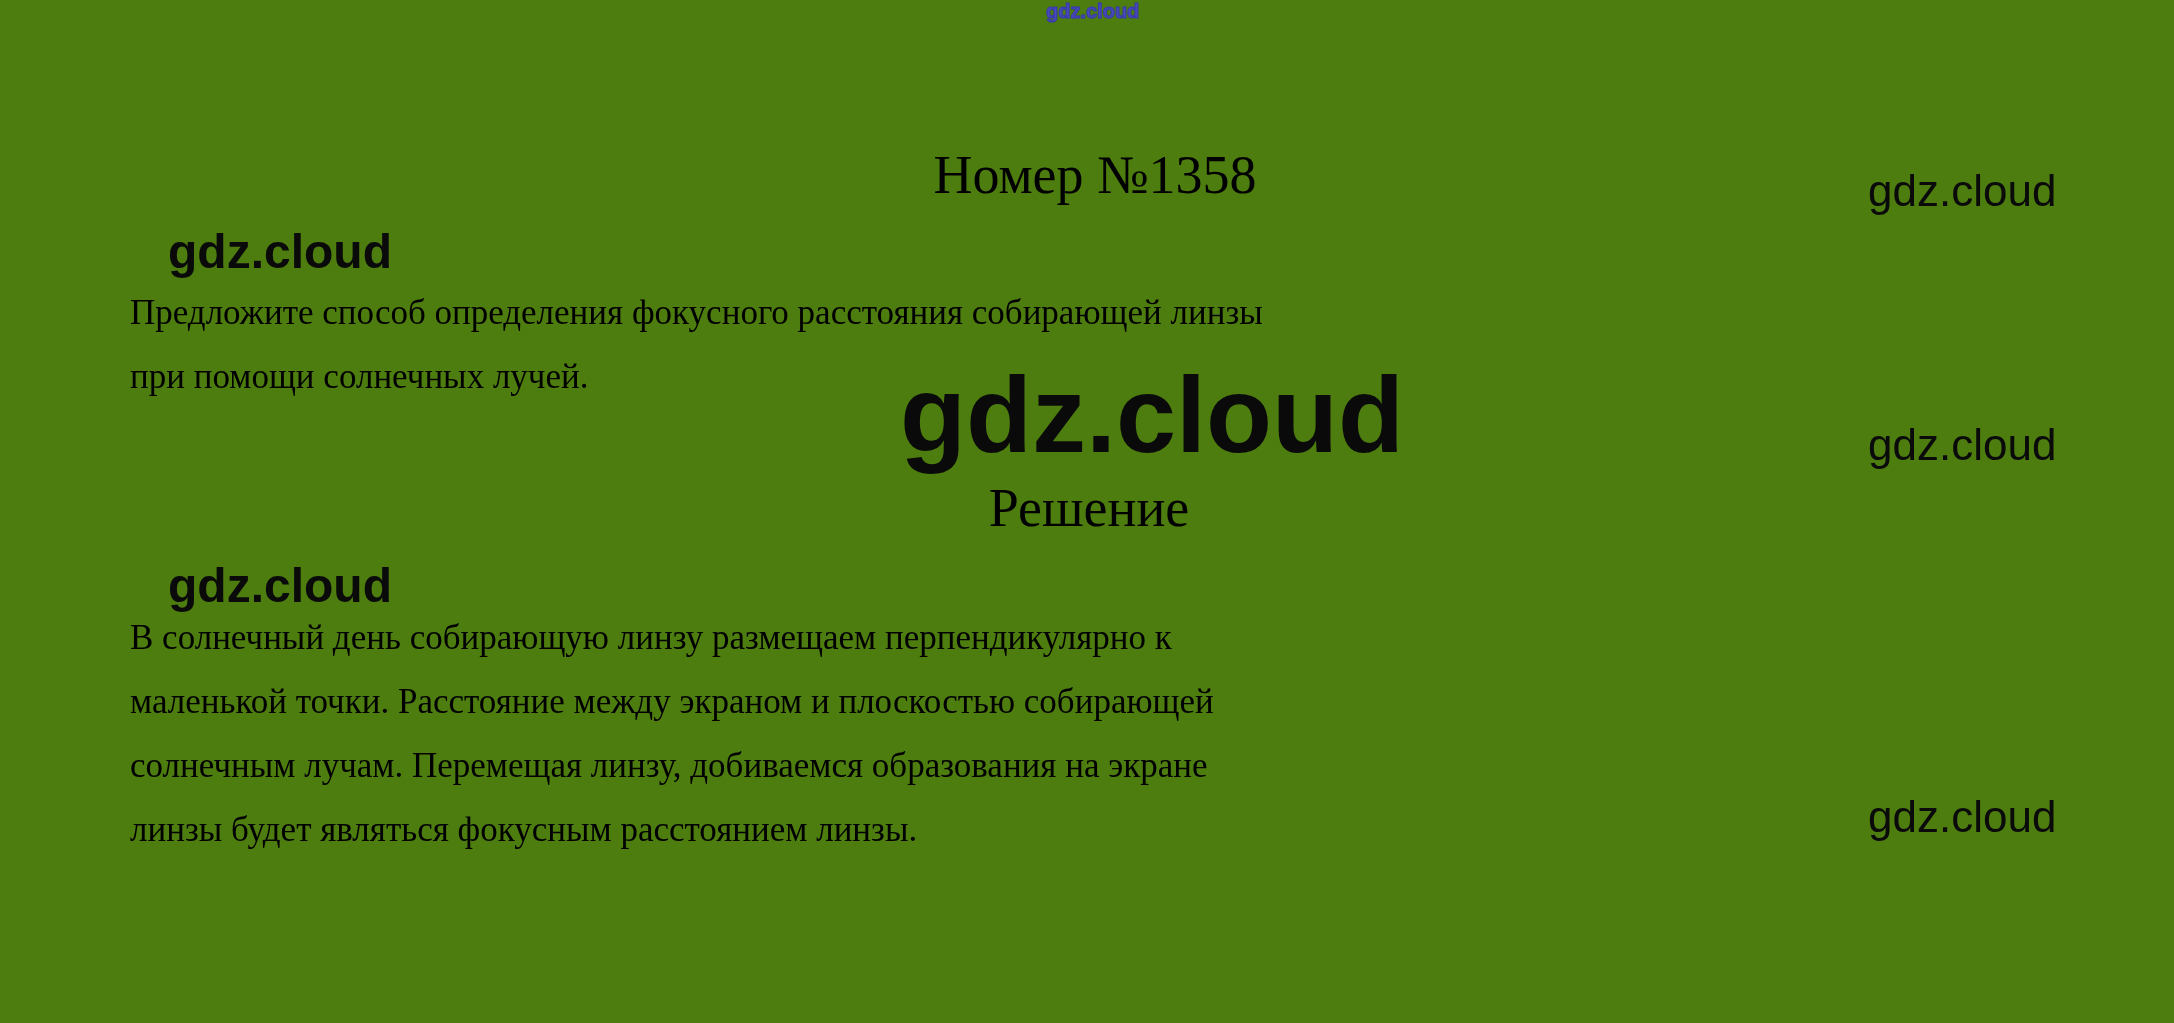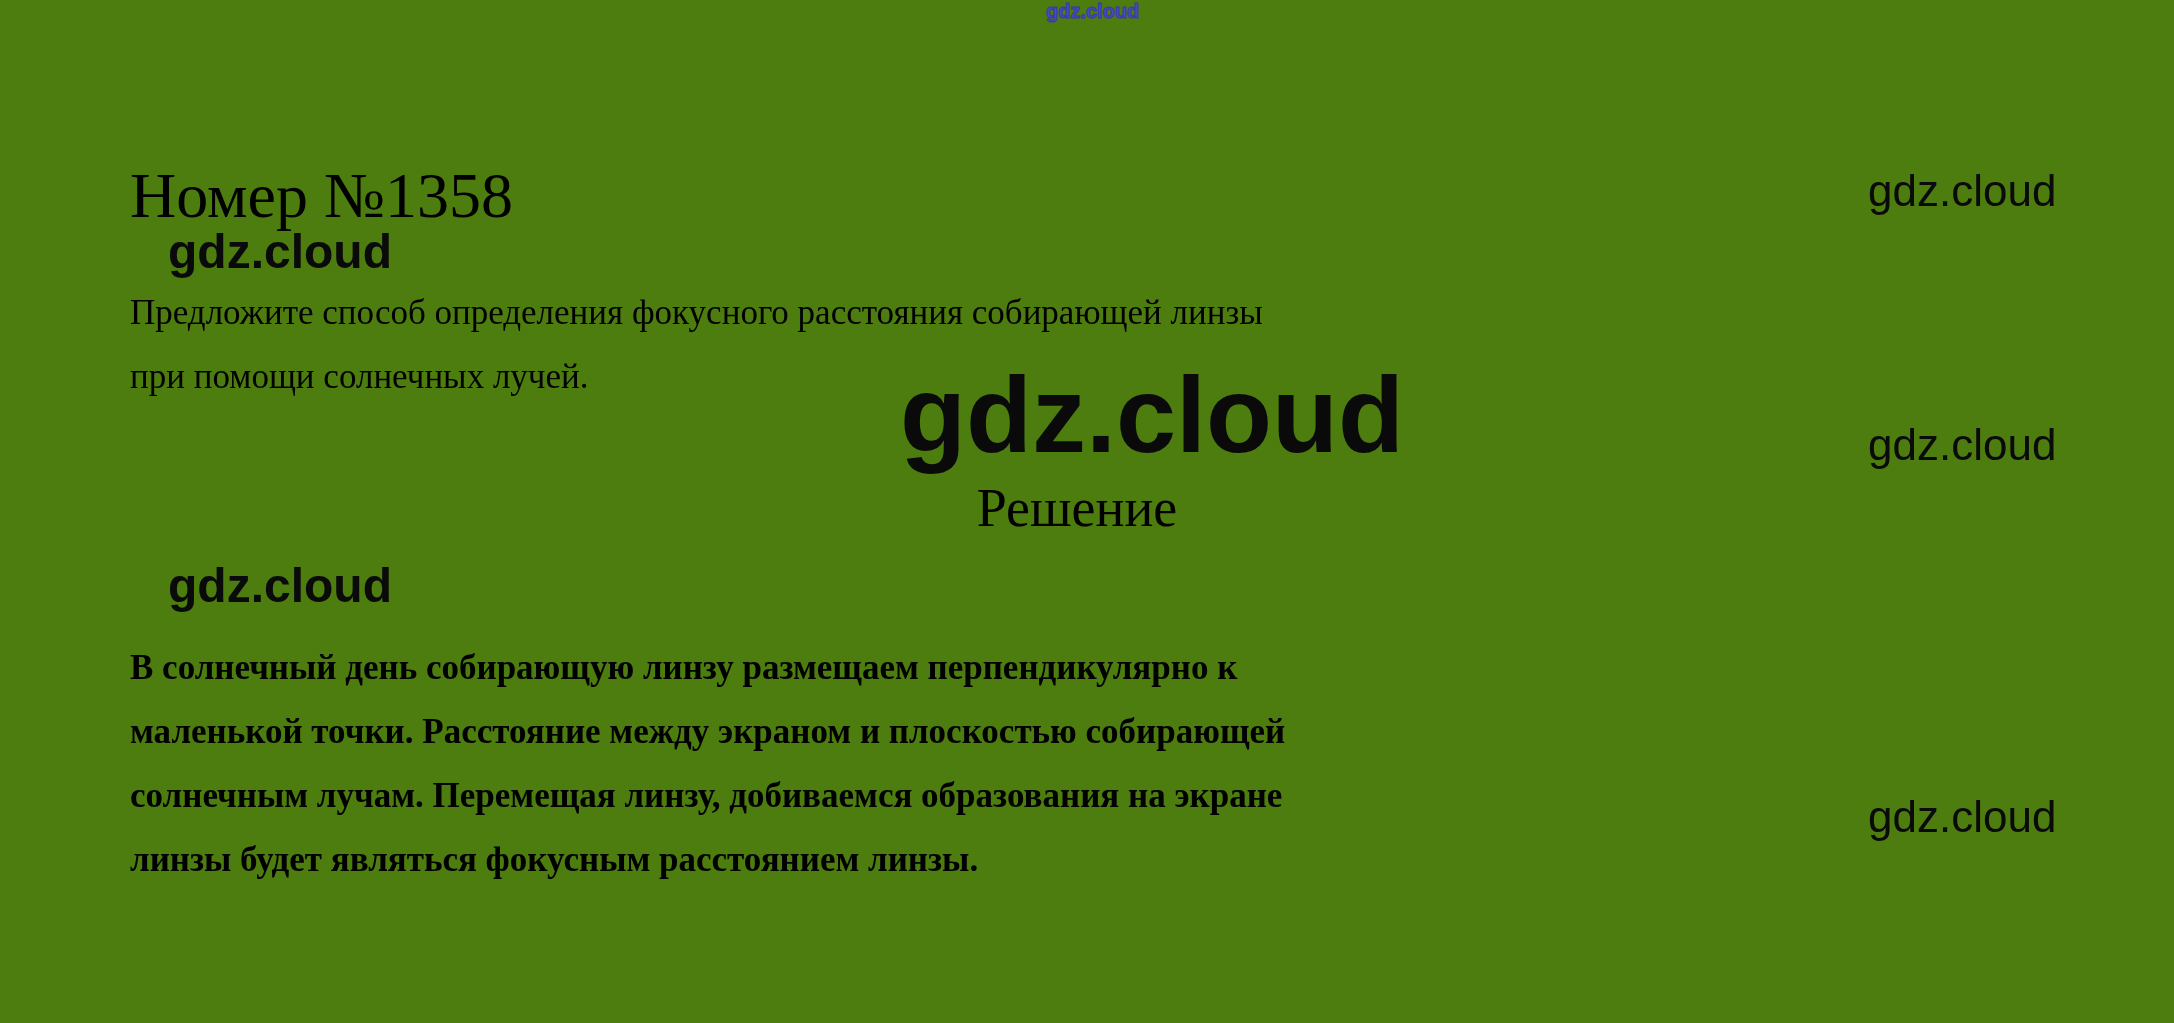--- a/index.html
+++ b/index.html
@@ -13,39 +13,39 @@
     height: 1023px;
     background: #4d7c0f;
     overflow: hidden;
     font-family: "Liberation Serif", serif;
     color: #000000;
   }
   
   .doc-title {
     position: absolute;
     left: 130px;
-    top: 164px;
+    top: 143px;
     width: 1930px;
-    text-align: left;
-    font-size: 64px;
+    text-align: center;
+    font-size: 54px;
     line-height: 64px;
     white-space: nowrap;
   }
   .para {
     position: absolute;
     left: 130px;
     font-size: 35px;
     line-height: 64px;
   }
   .para .line { white-space: nowrap; }
   .problem-para  { top: 281px; }
-  .solution-para { top: 636px; font-weight: bold; }
+  .solution-para { top: 606px; }
   .solution-heading {
     position: absolute;
-    left: 112px;
+    left: 124px;
     top: 476px;
     width: 1930px;
     text-align: center;
     font-size: 54px;
     line-height: 64px;
     white-space: nowrap;
   }
   
   .wm {
     position: absolute;

